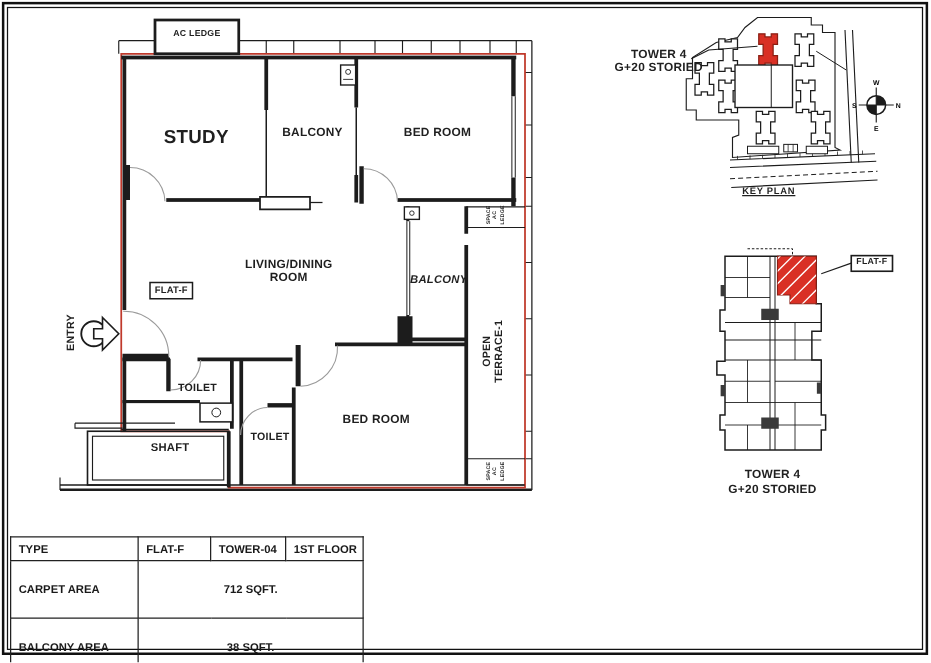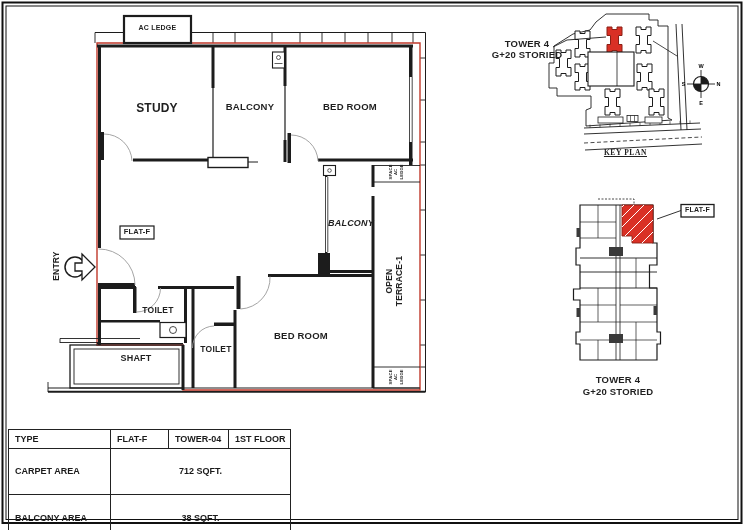--- a/index.html
+++ b/index.html
@@ -8,21 +8,21 @@
     font-family:"Liberation Sans",sans-serif;color:#1c1c1c;
   }
   .linework{position:absolute;left:0;top:0;}
   .lbl{
     position:absolute;font-weight:bold;color:#1f1f1f;text-align:center;
     white-space:pre-line;line-height:1.18;letter-spacing:.2px;
   }
   .vert{transform:rotate(-90deg);}
   .tag{display:flex;align-items:center;justify-content:center;}
   .underline{text-decoration:underline;}
-  .serif{font-family:Liberation Serif, serif;text-align:right;}
+  .serif{font-family:Liberation Sans, sans-serif;}
   table.area{
     position:absolute;left:8px;top:429px;width:282px;border-collapse:collapse;
     table-layout:fixed;font-size:9px;font-weight:bold;color:#1a1a1a;
   }
   table.area td,table.area th{
     border:1.6px solid #222;padding:0 0 0 6px;height:17.6px;text-align:left;
     overflow:hidden;white-space:nowrap;font-weight:bold;
   }
   table.area td.c{text-align:center;padding:14px;}
   tr.hdr th{height:17.5px;}
@@ -211,23 +211,25 @@
         </g>
       </g>
 
       <rect x="681" y="204.5" width="33" height="12.5" fill="#ffffff" stroke="#1c1c1c" stroke-width="1.3"></rect>
       <path d="M681,210.5 L657,219" fill="none" stroke="#1c1c1c" stroke-width="0.9"></path>
     </g>
   </svg>
 
   <div class="lbl" style="left:124px;top:24px;width:67px;font-size:7px;">AC LEDGE</div>
 
-  <div class="lbl" style="left:117px;top:101px;width:80px;font-size:12px;">STUDY</div>
+  <div class="lbl" style="left:117px;top:101px;width:80px;font-size:15px;">STUDY</div>
   <div class="lbl" style="left:210px;top:101px;width:80px;font-size:9.5px;">BALCONY</div>
   <div class="lbl" style="left:305px;top:101px;width:90px;font-size:9.5px;">BED ROOM</div>
+  <div class="lbl" style="left:181px;top:206px;width:100px;font-size:9.5px;">LIVING/DINING
+ROOM</div>
   <div class="lbl" style="left:316px;top:218px;width:70px;font-size:9px;font-style:italic;">BALCONY</div>
   <div class="lbl vert" style="left:359px;top:271px;width:70px;font-size:8.5px;">OPEN TERRACE-1</div>
   <div class="lbl vert" style="left:384px;top:164px;width:24px;font-size:4.2px;line-height:1.25;">SPACE
 AC
 LEDGE</div>
   <div class="lbl vert" style="left:384px;top:369px;width:24px;font-size:4.2px;line-height:1.25;">SPACE
 AC
 LEDGE</div>
   <div class="lbl tag" style="left:120px;top:226px;width:34px;height:13px;font-size:7.5px;">FLAT-F</div>
   <div class="lbl vert" style="left:37px;top:261px;width:38px;font-size:8.5px;">ENTRY</div>

